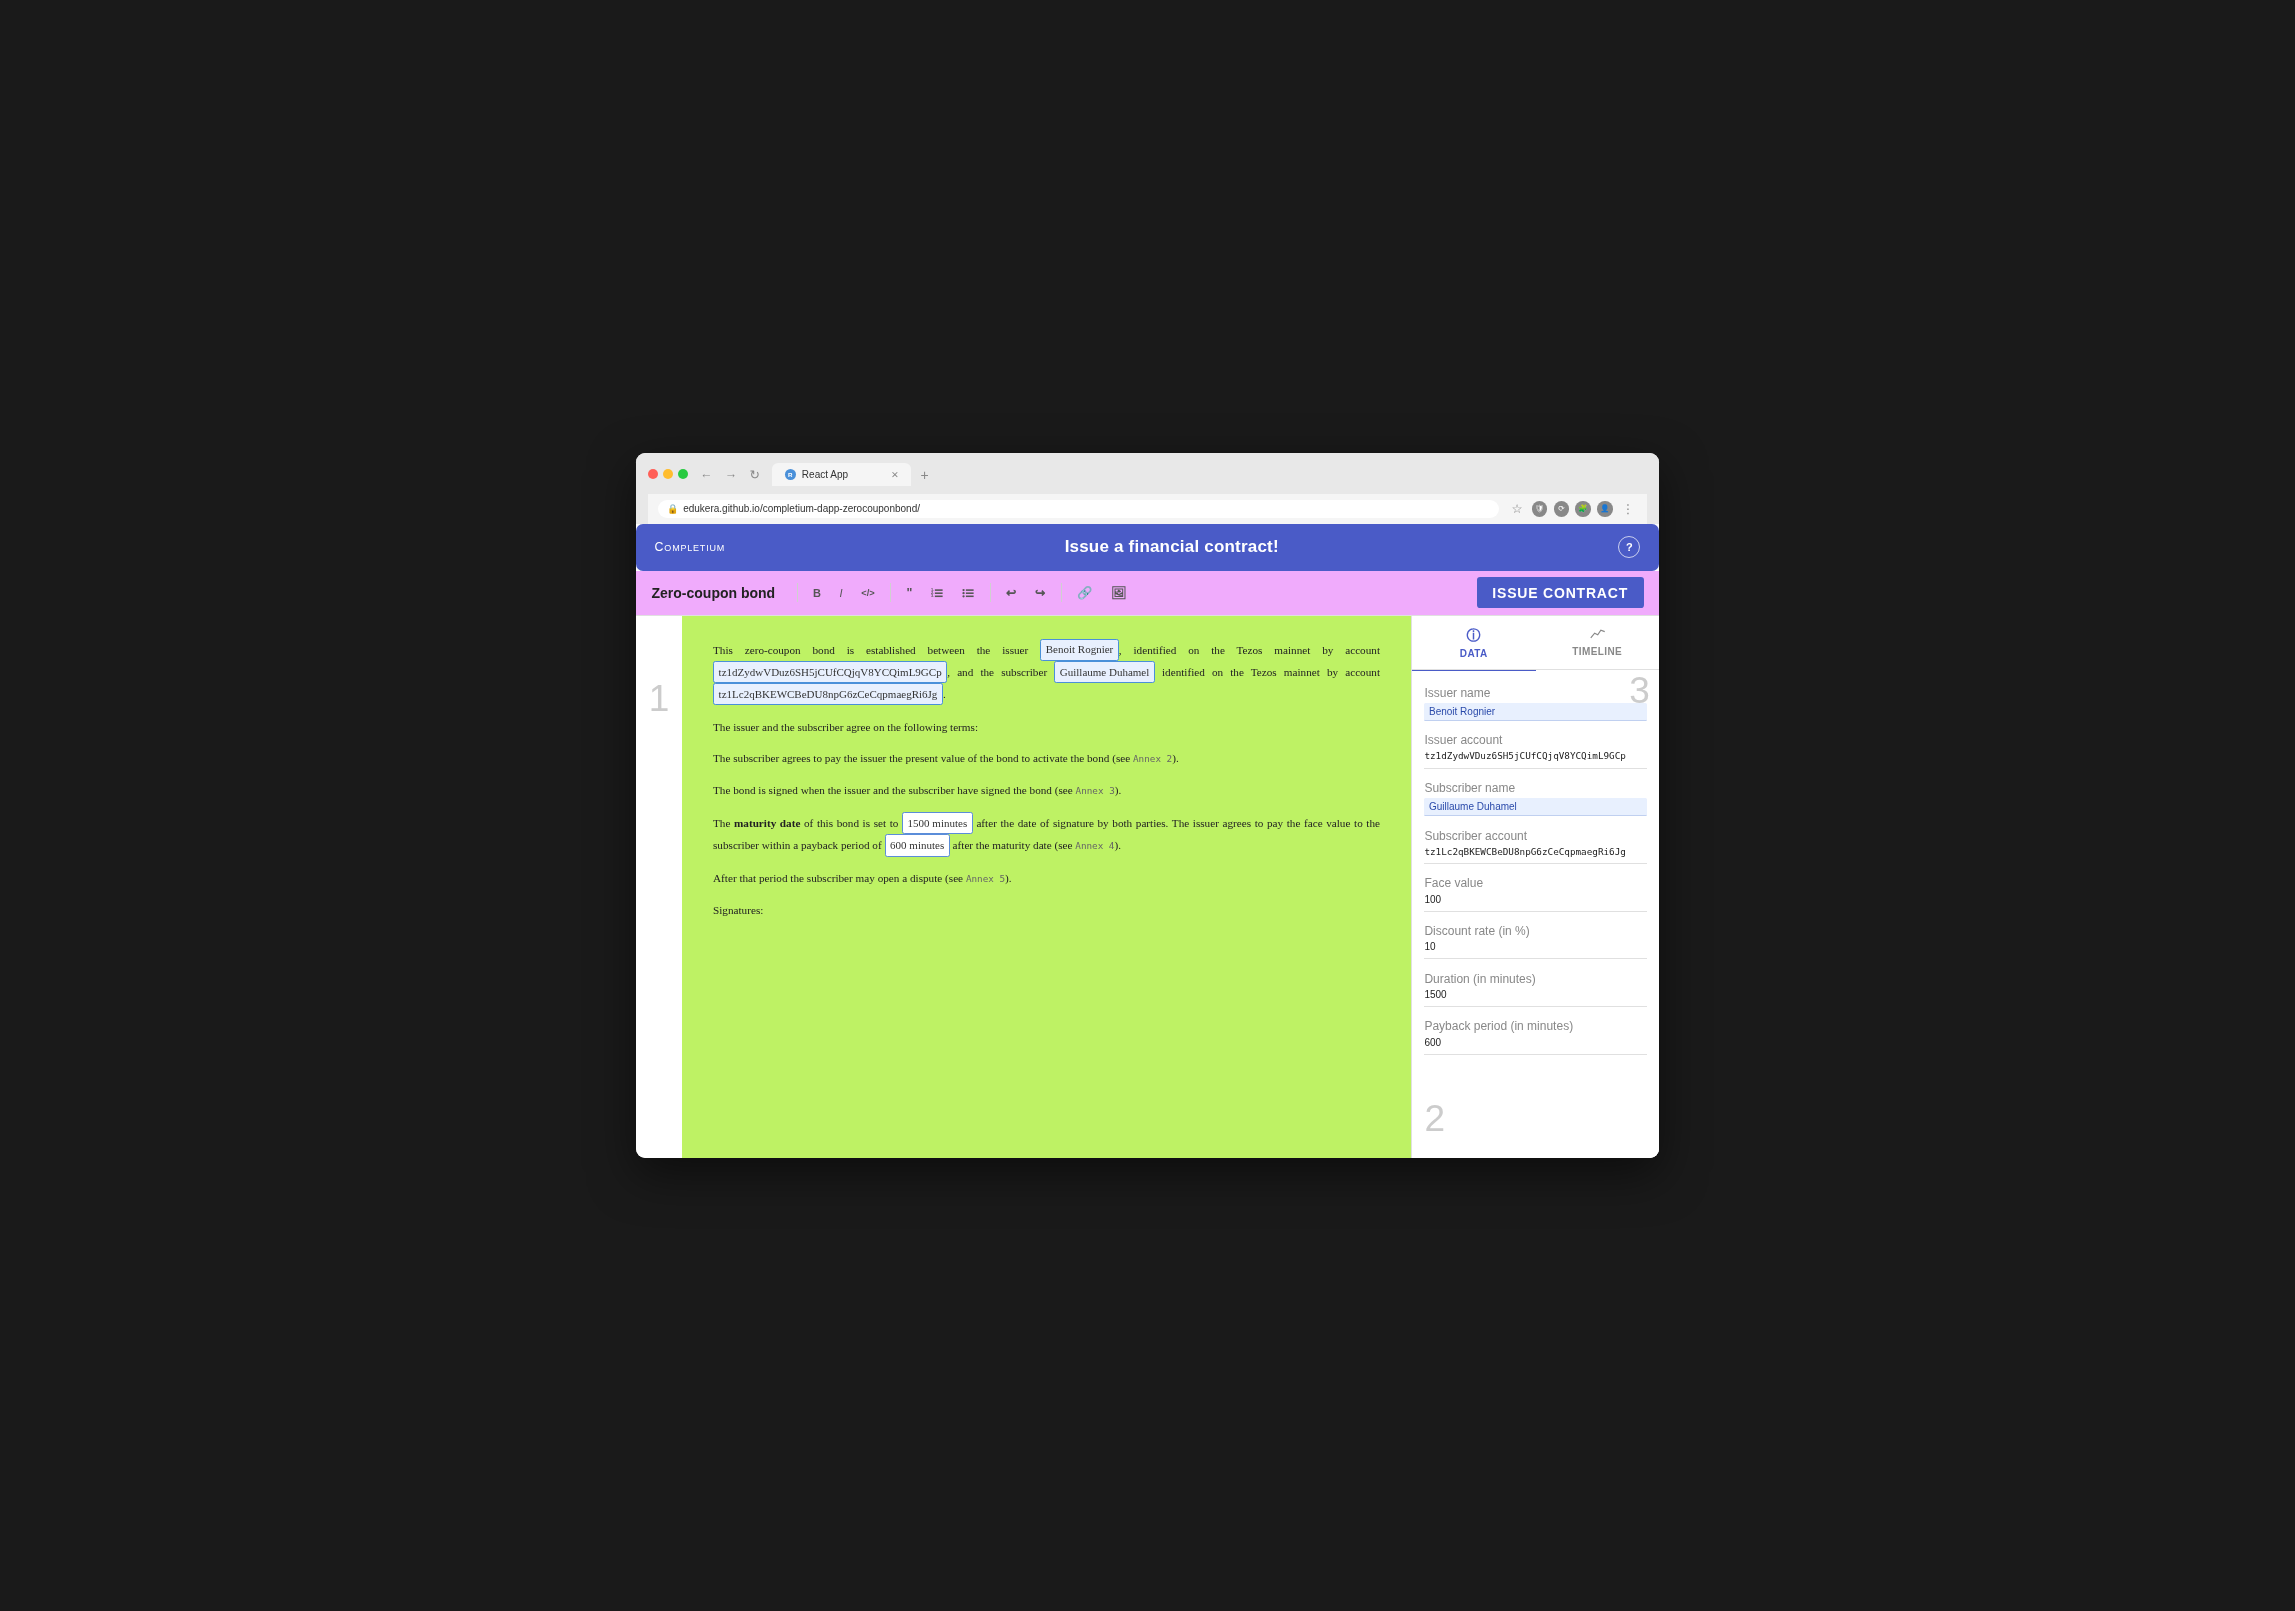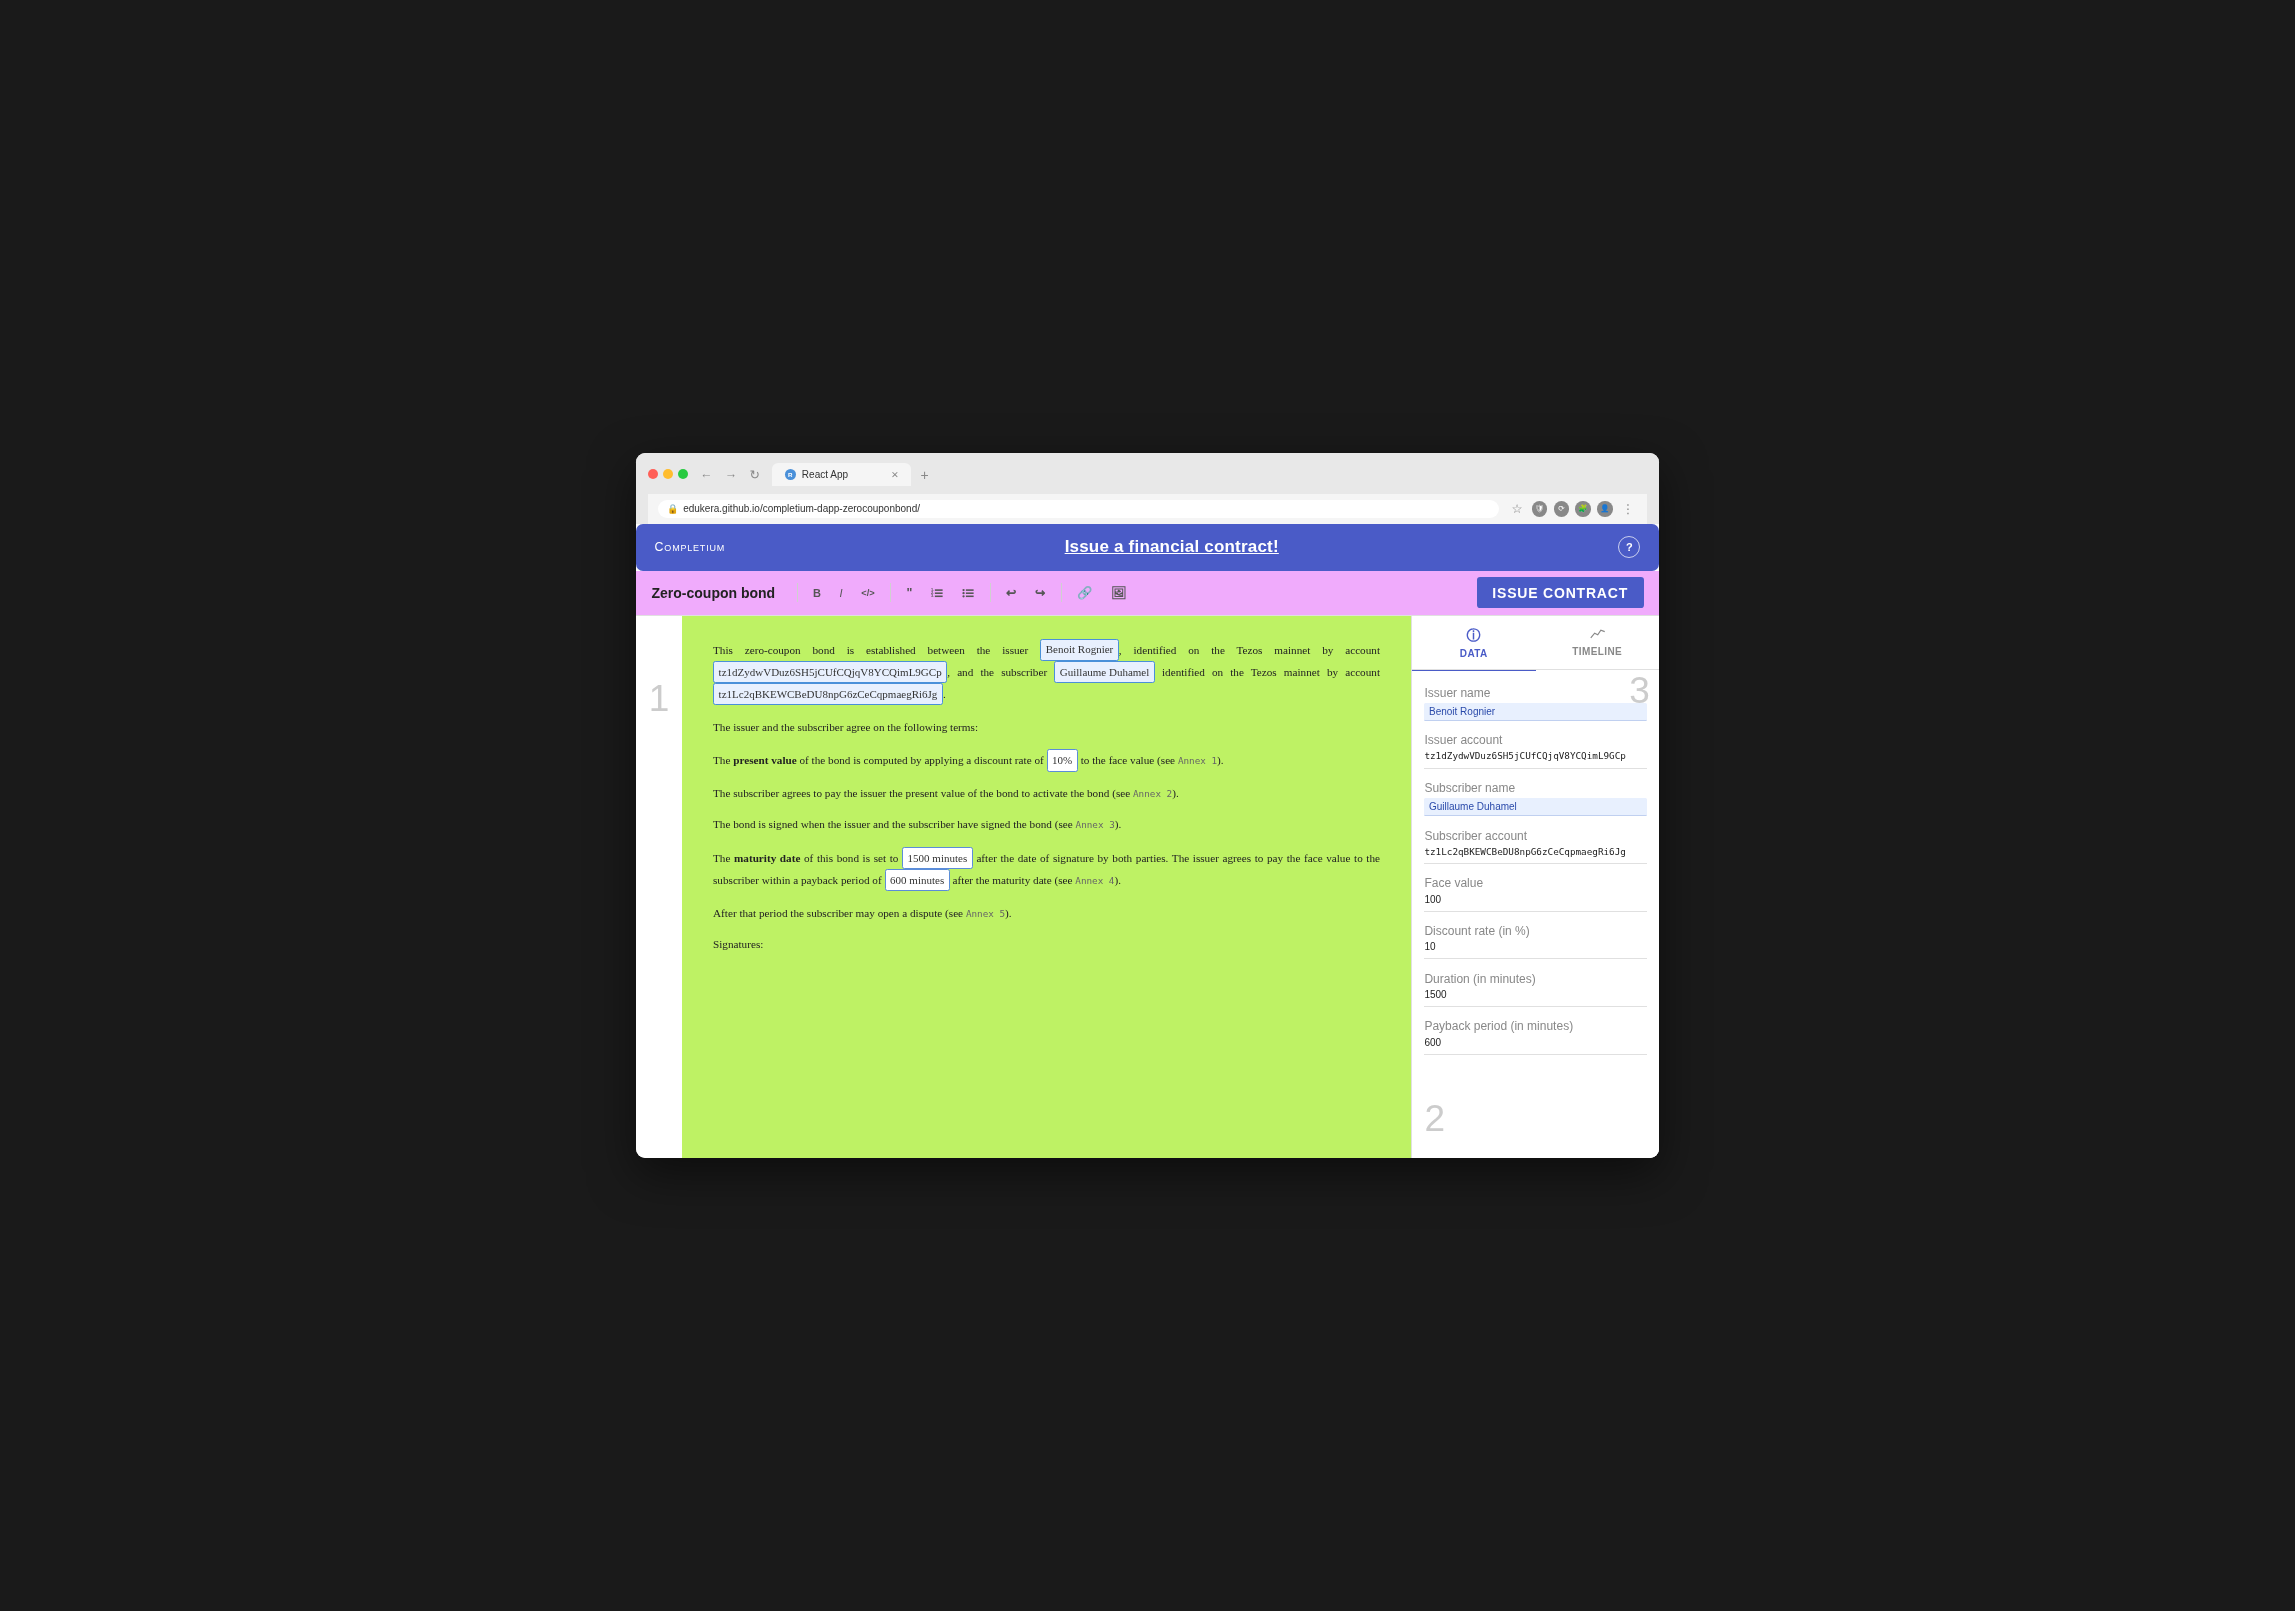--- a/index.html
+++ b/index.html
@@ -191,21 +191,20 @@
       font-variant: small-caps;
       letter-spacing: 0.8px;
       font-weight: 500;
     }
 
     .app-title {
       color: white;
       font-size: 17px;
       font-weight: 600;
       letter-spacing: 0.2px;
-      text-decoration: underline;
     }
 
     .help-btn {
       width: 22px;
       height: 22px;
       border-radius: 50%;
       border: 1.5px solid rgba(255,255,255,0.7);
       background: none;
       color: white;
       display: flex;
@@ -517,25 +516,20 @@
             <span class="inline-field highlighted">Benoit Rognier</span>,
             identified on the Tezos mainnet by account
             <span class="inline-field highlighted">tz1dZydwVDuz6SH5jCUfCQjqV8YCQimL9GCp</span>,
             and the subscriber
             <span class="inline-field highlighted">Guillaume Duhamel</span>
             identified on the Tezos mainnet by account
             <span class="inline-field highlighted">tz1Lc2qBKEWCBeDU8npG6zCeCqpmaegRi6Jg</span>.
           </p>
           <p>The issuer and the subscriber agree on the following terms:</p>
           <p>
-            The <strong>present value</strong> of the bond is computed by applying a discount rate of
-            <span class="inline-field">10%</span>
-            to the face value (see <span class="annex-ref">Annex 1</span>).
-          </p>
-          <p>
             The subscriber agrees to pay the issuer the present value of the bond to activate the bond (see <span class="annex-ref">Annex 2</span>).
           </p>
           <p>
             The bond is signed when the issuer and the subscriber have signed the bond (see <span class="annex-ref">Annex 3</span>).
           </p>
           <p>
             The <strong>maturity date</strong> of this bond is set to
             <span class="inline-field">1500 minutes</span>
             after the date of signature by both parties. The issuer agrees to pay the face value to the subscriber within a payback period of
             <span class="inline-field">600 minutes</span>

